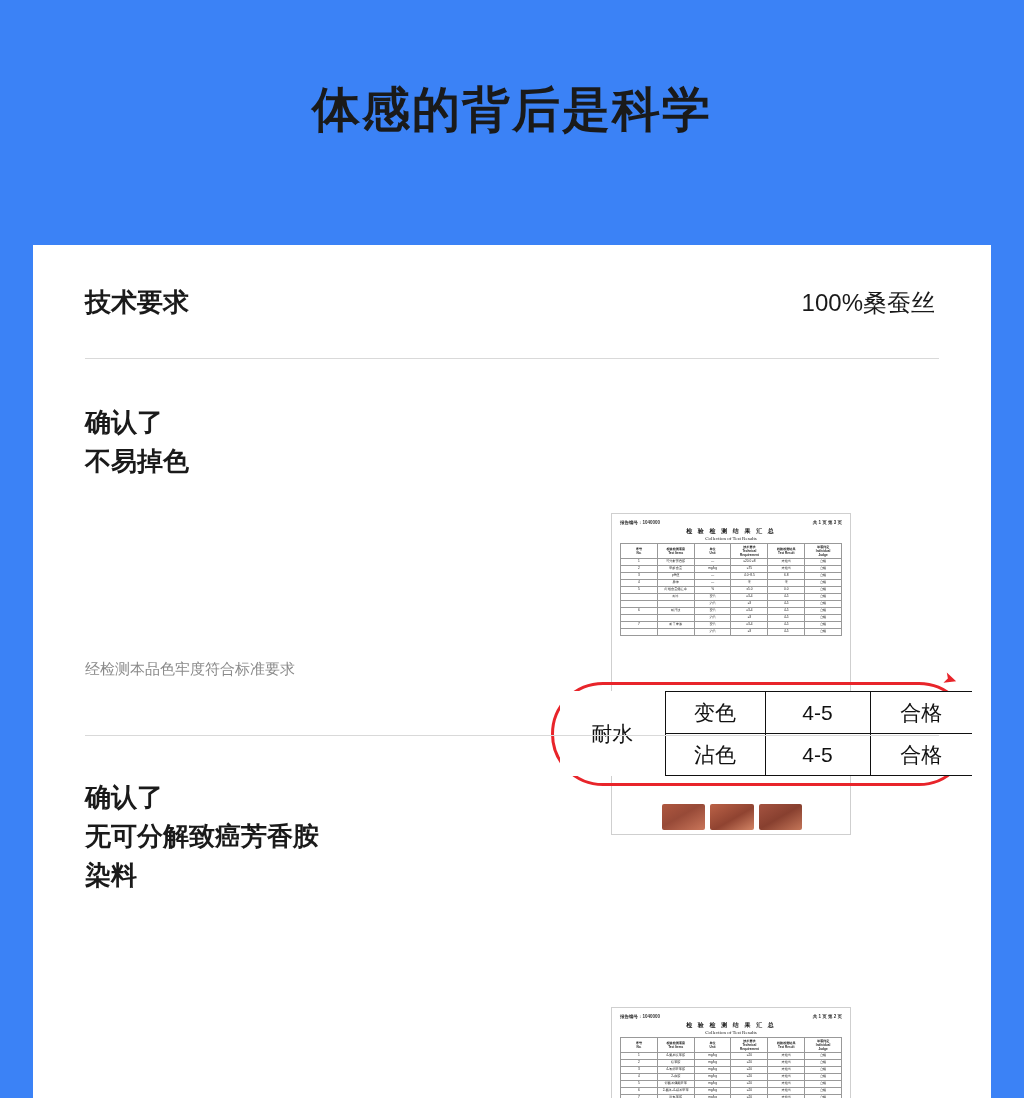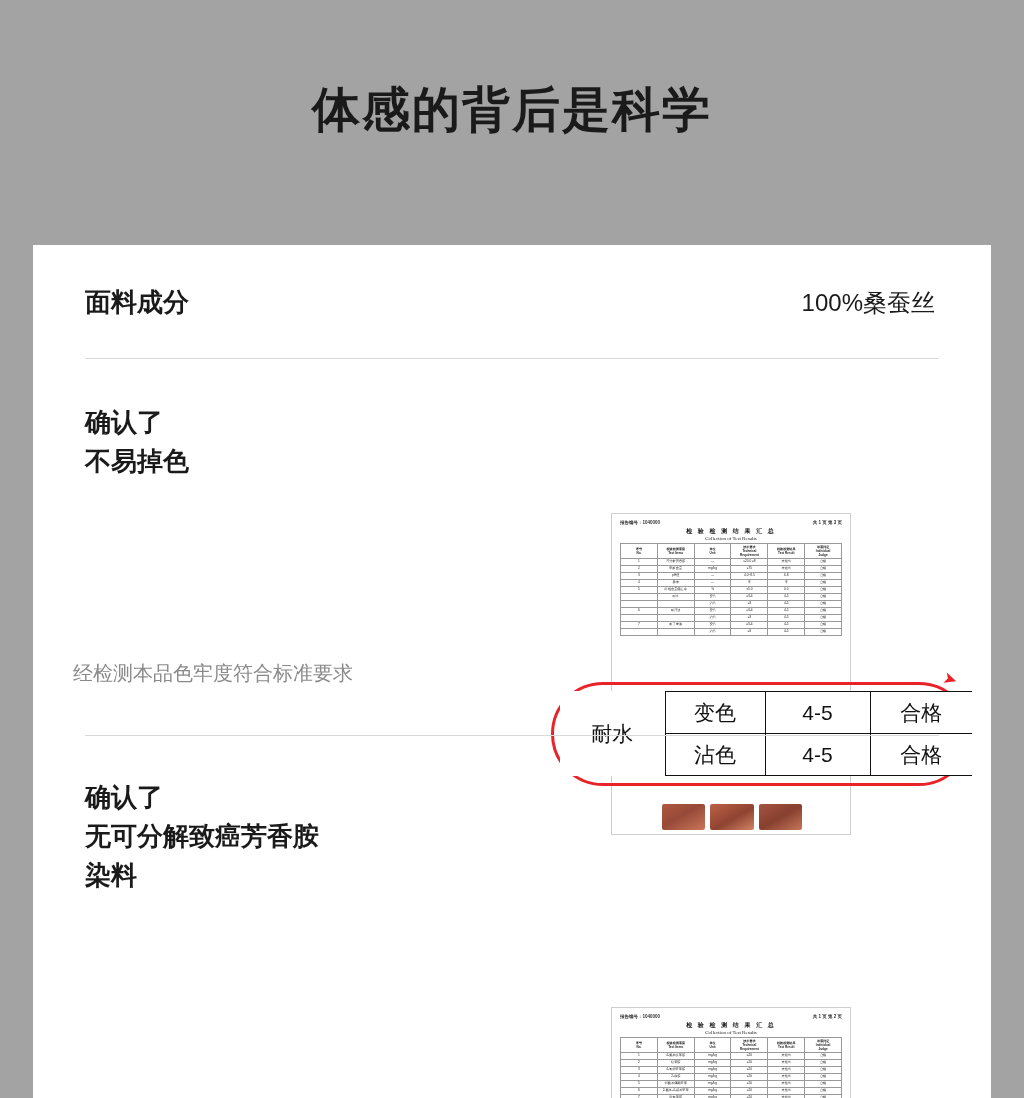--- a/index.html
+++ b/index.html
@@ -5,21 +5,21 @@
   * { box-sizing: border-box; }
   html, body {
     margin: 0; padding: 0;
     background: #f2f2f2;
     font-family: "Liberation Sans", sans-serif;
   }
   .page {
     position: relative;
     width: 1024px;
     height: 1098px;
-    background: #a3a3a3;
+    background: #3b82f6;
     overflow: hidden;
   }
   .hero-title {
     position: absolute;
     left: 0; top: 78px;
     width: 1024px;
     text-align: center;
     font-size: 48px;
     font-weight: bold;
     color: #1a1a1a;
@@ -75,22 +75,22 @@
     font-weight: bold;
     color: #1a1a1a;
     line-height: 1.5;
     white-space: pre-line;
   }
   .section.s1 .sec-heading { top: 38px; }
   .section.s2 .sec-heading { top: 36px; }
 
   .sec-note {
     position: absolute;
-    left: 40px; top: 295px;
-    font-size: 20px;
+    left: 52px; top: 295px;
+    font-size: 15px;
     color: #8a8a8a;
   }
 
   
   .cert {
     position: absolute;
     background: #ffffff;
     border: 1px solid #cfcfcf;
     overflow: hidden;
   }
@@ -203,21 +203,21 @@
 </head>
 <body>
 
 <div class="page">
 
   <div class="hero-title">体感的背后是科学</div>
 
   <div class="card">
 
     <div class="row-fabric">
-      <div class="label">面料成分</div>
+      <div class="label">技术要求</div>
       <div class="value">100%桑蚕丝</div>
     </div>
     <div class="divider d1"></div>
 
     <div class="section s1">
       <div class="sec-heading">确认了
 不易掉色</div>
       <div class="sec-note">经检测本品色牢度符合标准要求</div>
 
       <div class="cert c1">

